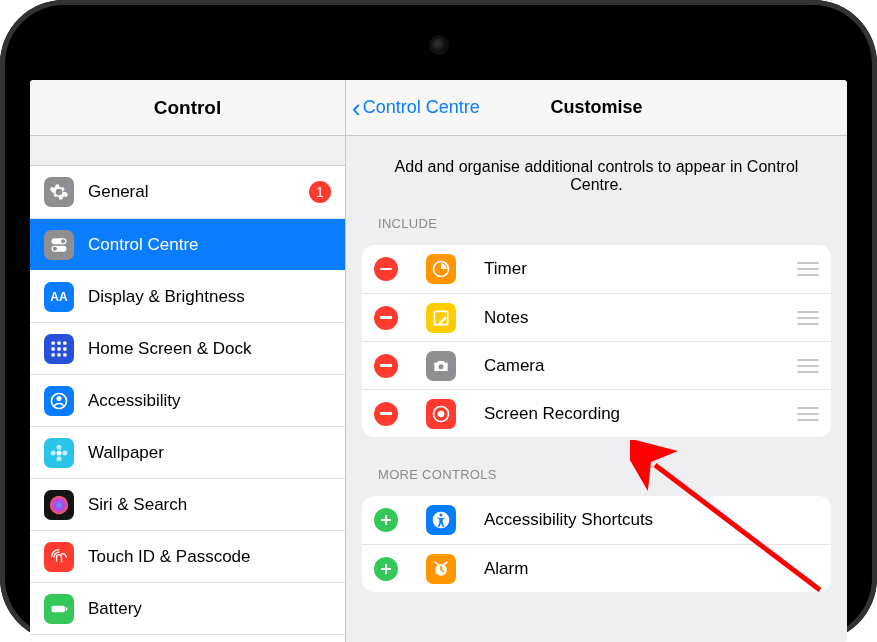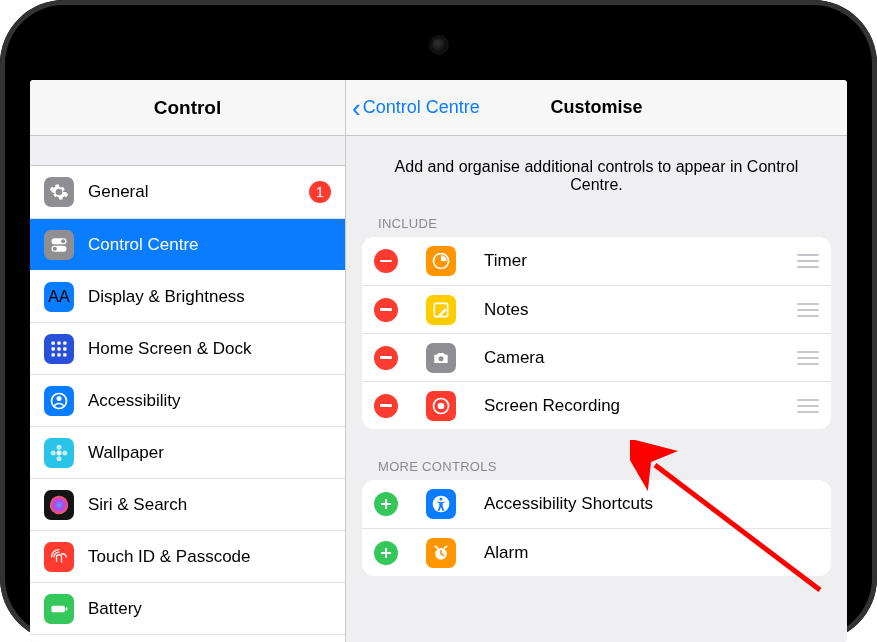--- a/index.html
+++ b/index.html
@@ -113,21 +113,21 @@
     position:absolute; left:50%; transform:translateX(-50%);
     font-size:18px; font-weight:600;
   }
   .detail-body { flex:1; overflow:hidden; padding: 0 16px; }
   .intro {
     text-align:center; font-size:16px; color:#000;
     padding: 22px 20px 22px;
   }
   .section-label {
     font-size:13px; color:#8a8a8f; letter-spacing:0.3px;
-    padding: 0 16px 6px;
+    padding: 0 16px 14px;
   }
   .group {
     background:#fff; border-radius:12px; overflow:hidden;
     margin-bottom: 30px;
   }
   .row {
     display:flex; align-items:center;
     height:48px; padding:0 12px; gap:28px;
   }
   .row + .row { border-top:1px solid #e4e4e8; }
@@ -189,21 +189,21 @@
                   <rect x="3" y="4" width="18" height="7" rx="3.5" fill="#fff"></rect>
                   <circle cx="17" cy="7.5" r="2.5" fill="#8e8e93"></circle>
                   <rect x="3" y="13" width="18" height="7" rx="3.5" fill="#fff"></rect>
                   <circle cx="7" cy="16.5" r="2.5" fill="#8e8e93"></circle>
                 </svg>
               </div>
               <span>Control Centre</span>
             </div>
             <div class="sb-item">
               <div class="sb-icon" style="background: rgb(10, 124, 255);">
-                <span style="font-weight:400;font-size:16px;color:#000000">AA</span>
+                <span style="font-weight:700;font-size:12px;color:#ffffff">AA</span>
               </div>
               <span>Display &amp; Brightness</span>
             </div>
             <div class="sb-item">
               <div class="sb-icon" style="background: rgb(40, 80, 216);">
                 <svg width="20" height="20" viewBox="0 0 24 24" fill="currentColor">
                   <rect x="3" y="3" width="4" height="4" rx="1"></rect>
                   <rect x="10" y="3" width="4" height="4" rx="1"></rect>
                   <rect x="17" y="3" width="4" height="4" rx="1"></rect>
                   <rect x="3" y="10" width="4" height="4" rx="1"></rect>

